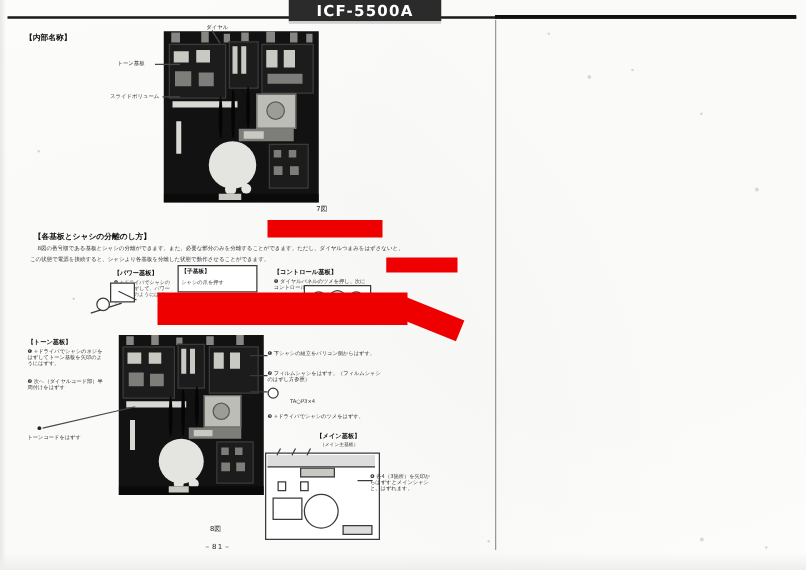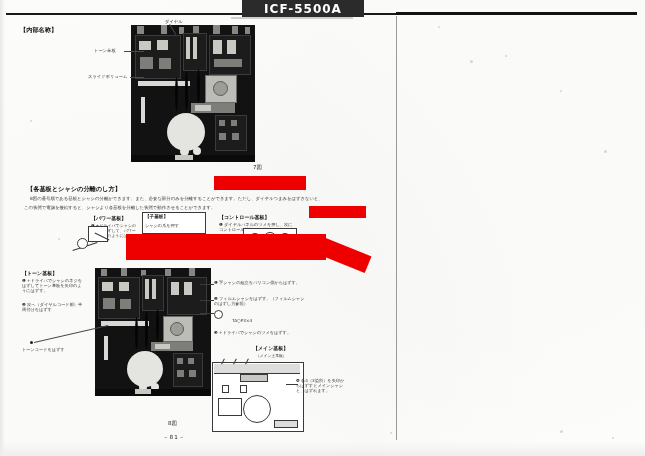--- a/index.html
+++ b/index.html
@@ -40,21 +40,21 @@
   }
   
   .gutter{
     position:absolute;left:396px;top:16px;width:1px;height:424px;
     background:#9a9a9a;
   }
   
   .title-banner{
     position:absolute;left:231px;top:0px;width:122px;height:17px;
     background:#2b2b2b;
-    display:flex;align-items:center;justify-content:center;margin-left:11px;
+    display:flex;align-items:center;justify-content:center;
   }
   .title-banner span{
     color:#ffffff;font-size:12px;font-weight:bold;letter-spacing:1px;
     font-family:"DejaVu Sans","Liberation Sans",sans-serif;
   }
   .banner-shadow{
     position:absolute;left:231px;top:17px;width:122px;height:2px;background:#cfcfcf;
   }
   .sec-head{position:absolute;font-size:6.2px;font-weight:bold;color:#111;white-space:nowrap;}
   .body-txt{position:absolute;font-size:4.4px;color:#333;}

